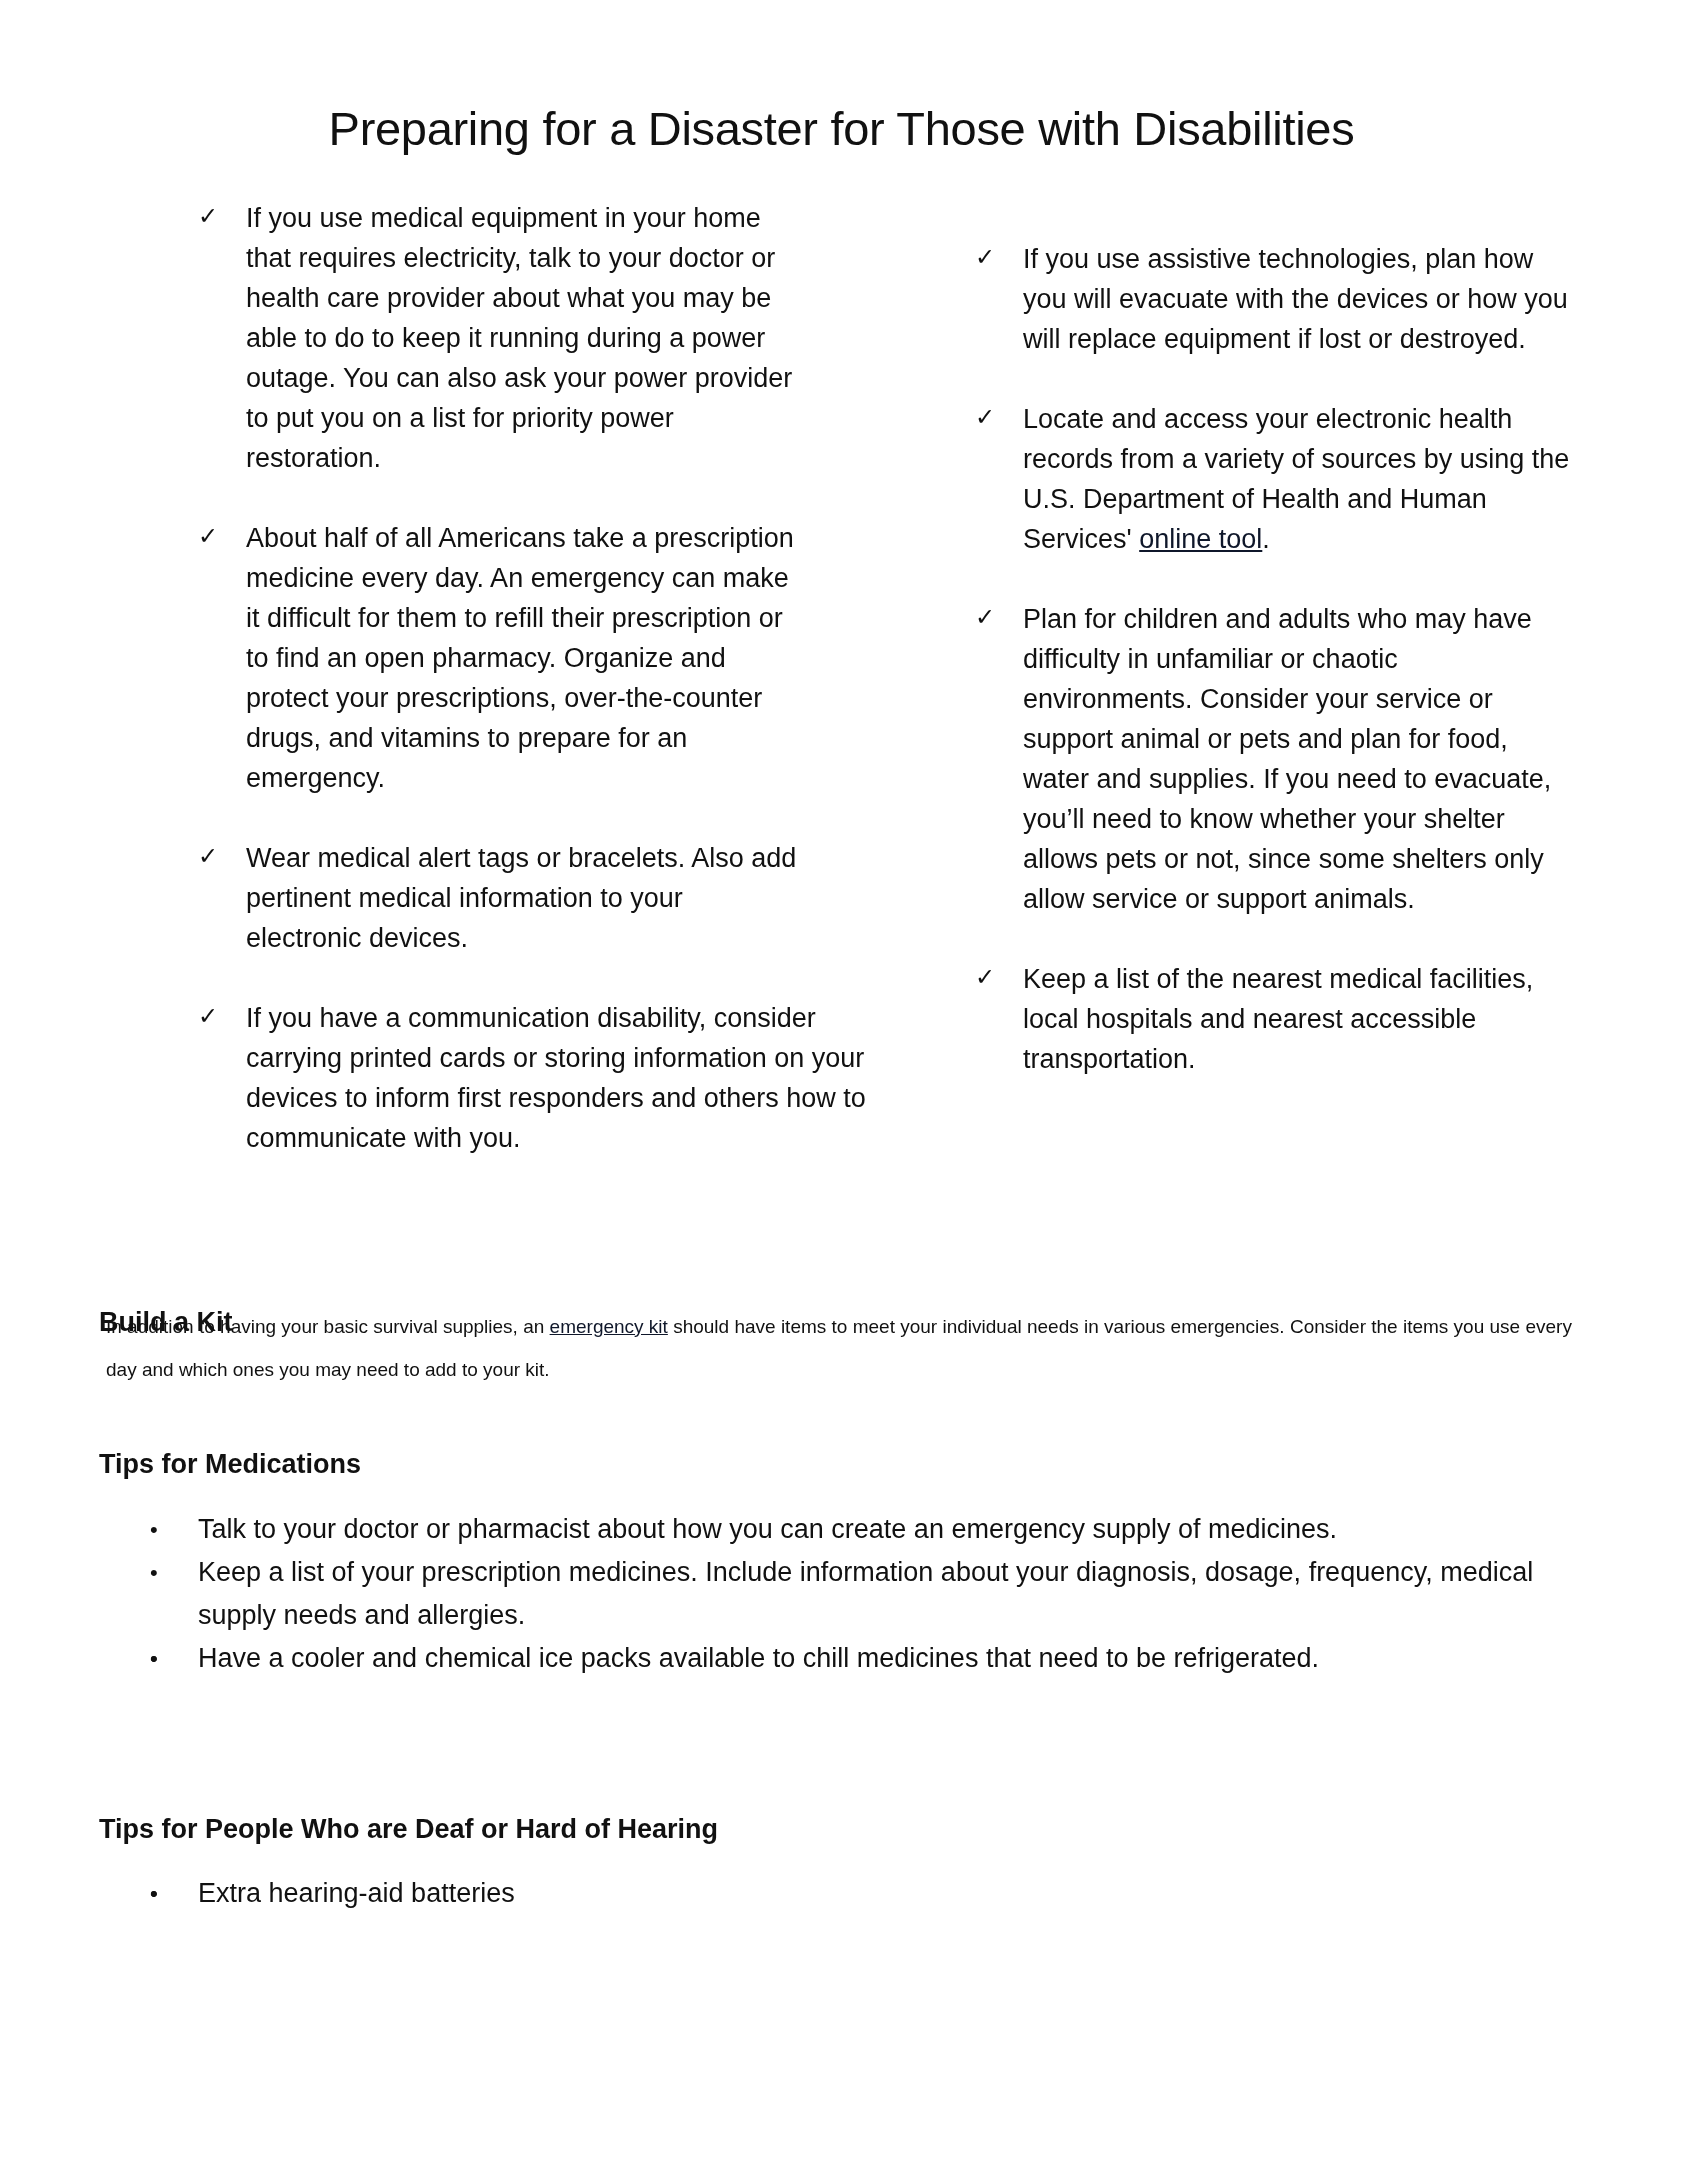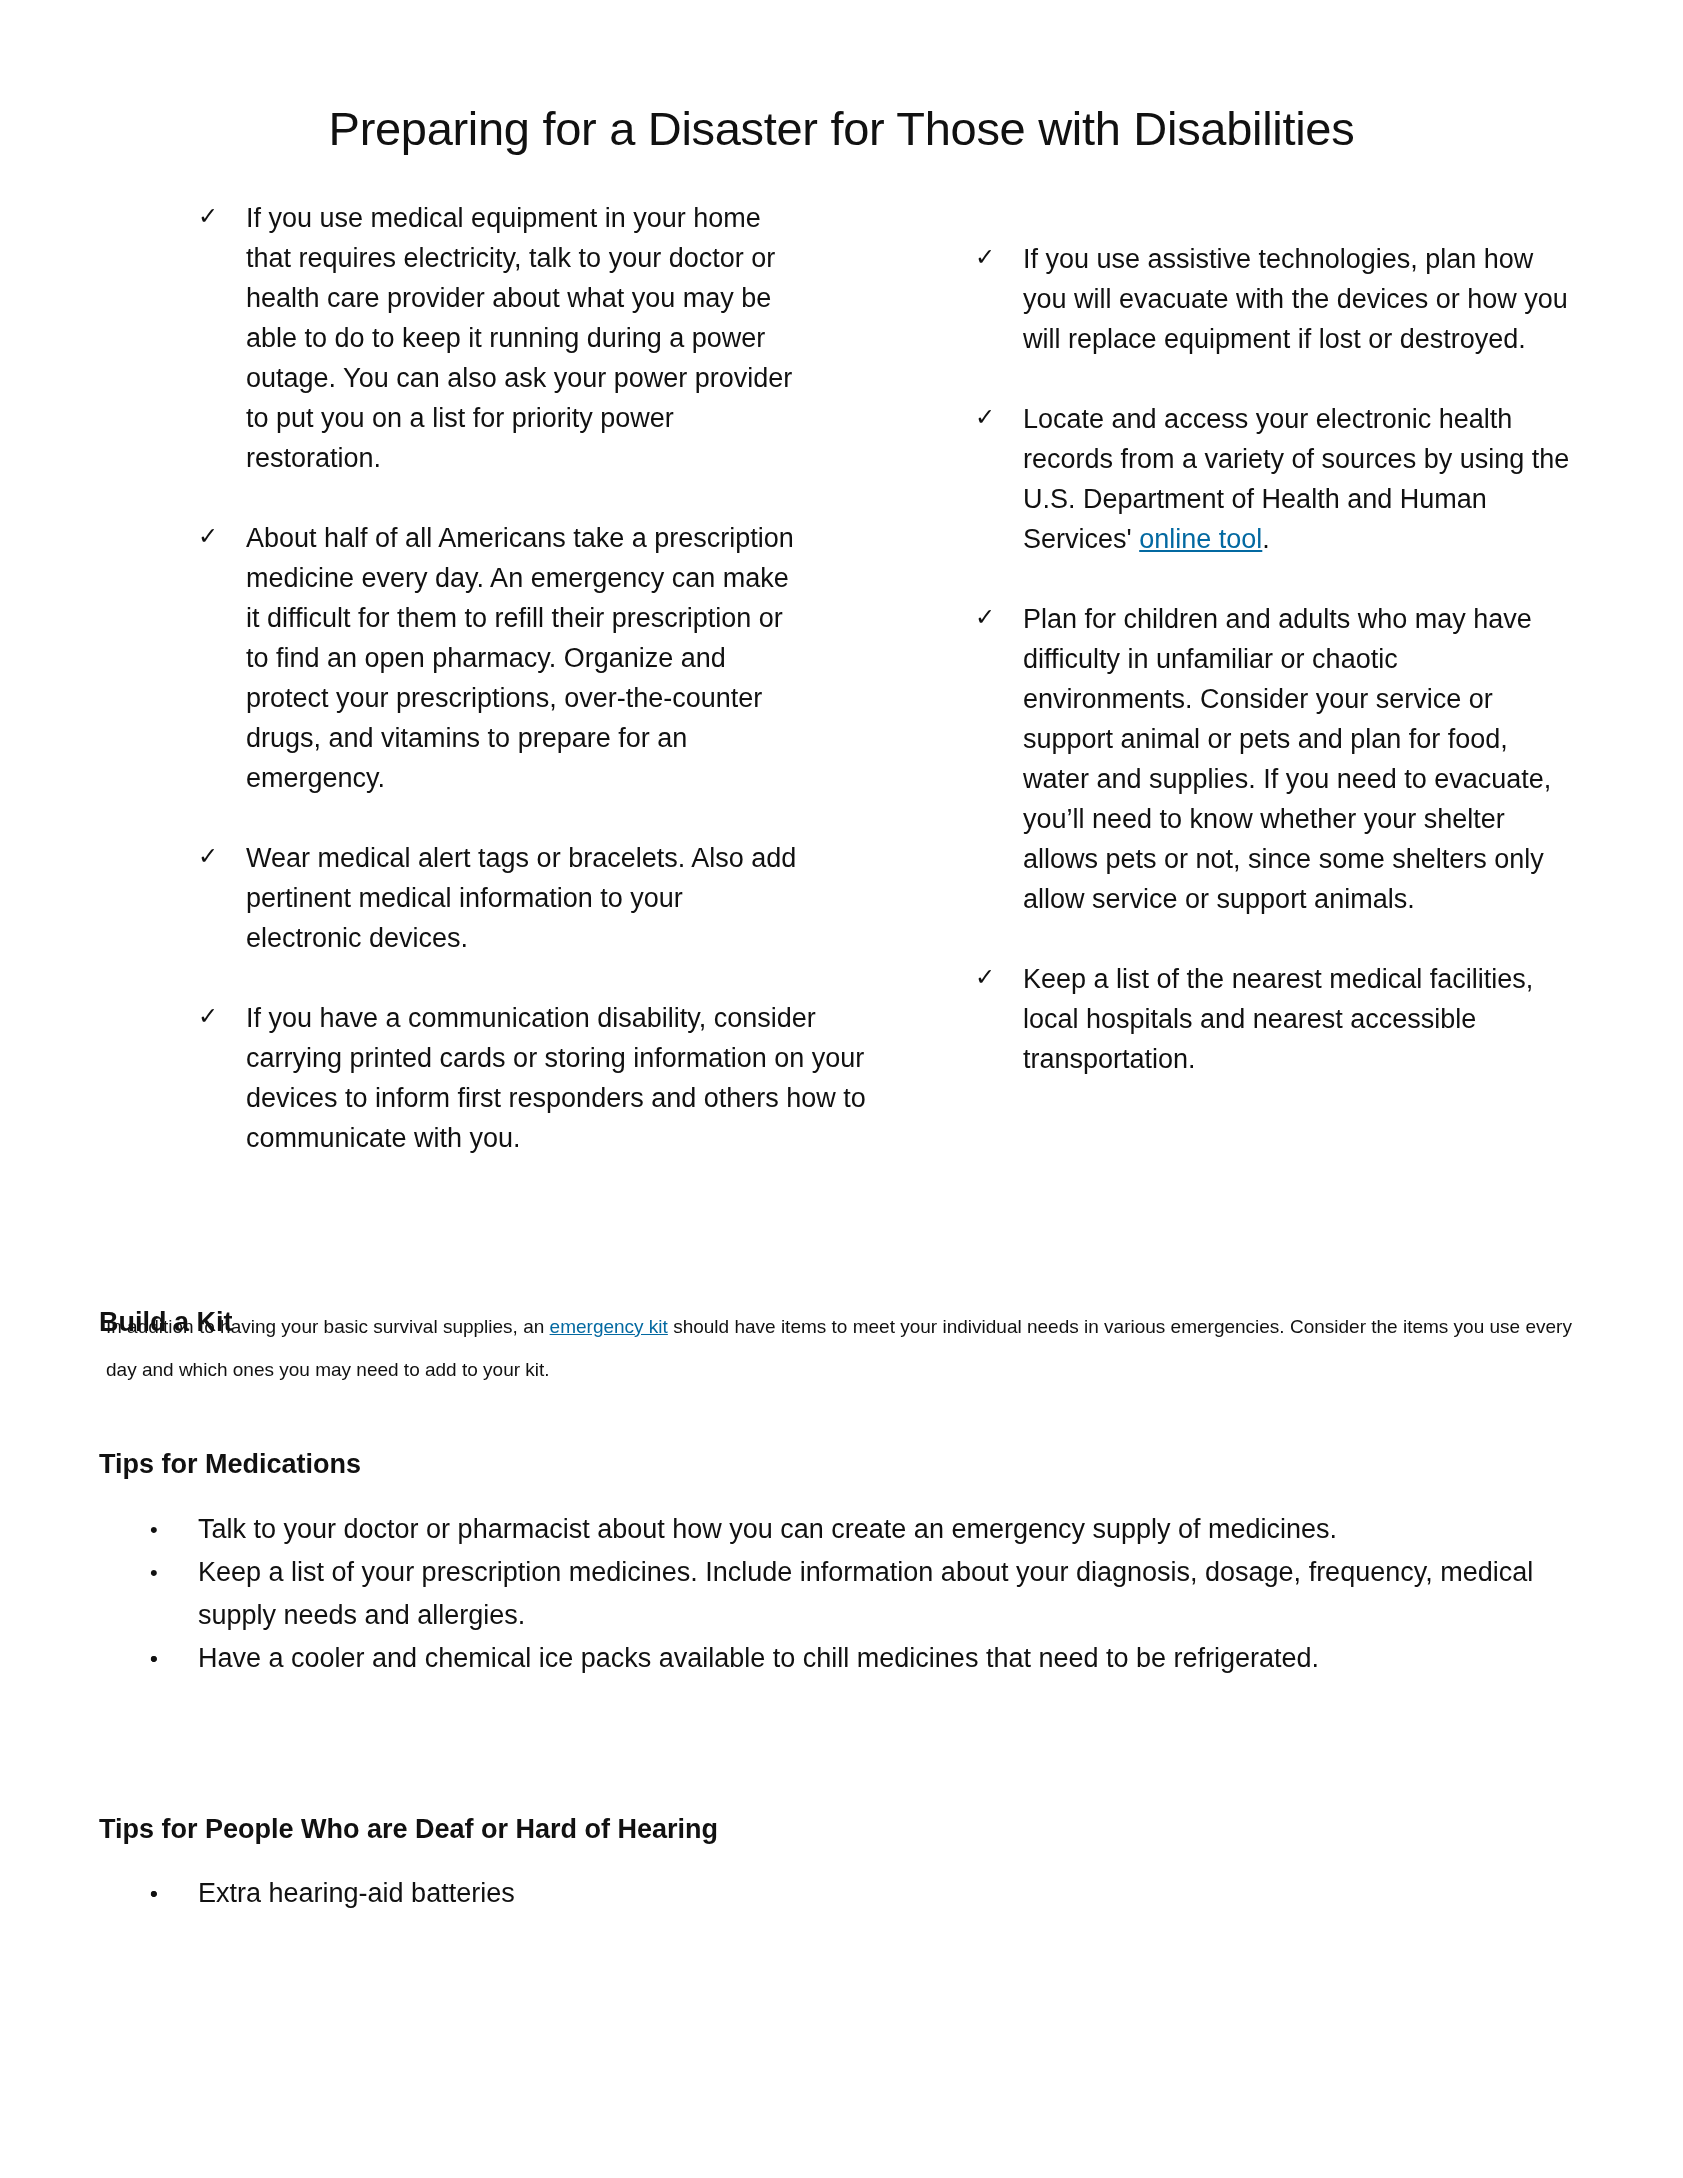--- a/index.html
+++ b/index.html
@@ -9,21 +9,21 @@
            font-size: 47px; font-weight: normal; letter-spacing: -0.3px; line-height: 59px; margin: 0; }
   .col { position: absolute; }
   .col-left { left: 198px; top: 198px; width: 713px; }
   .col-right { left: 975px; top: 239px; width: 614px; }
   .check-item { position: relative; padding-left: 48px; font-size: 27px; line-height: 40px; margin-bottom: 40px; }
   .check-item .check { position: absolute; left: 0; top: 0; font-size: 24px; line-height: 36px; }
   .check-item .text { display: block; }
   .col-left .check-item .text { width: 554px; }
   .col-left .check-item.wide .text { width: 673px; }
   .col-right .check-item .text { width: 549px; }
-  a.link { color: #0369a1; text-decoration: underline; }
+  a.link { color: #0f172a; text-decoration: underline; }
   .section-heading { position: absolute; left: 99px; font-size: 27px; font-weight: bold; margin: 0; line-height: 40px; }
   .para { position: absolute; left: 94px; width: 1495px; font-size: 19px; line-height: 43px; margin: 12px; }
   .bullets { position: absolute; left: 99px; width: 1495px; margin: 0; padding: 0; list-style: none; }
   .bullets li { position: relative; padding-left: 99px; font-size: 27px; line-height: 43px; }
   .bullets li .dot { position: absolute; left: 51px; top: 0; font-size: 22px; }
 </style>
 </head>
 <body>
 
 <h1 class="title">Preparing for a Disaster for Those with Disabilities</h1>

